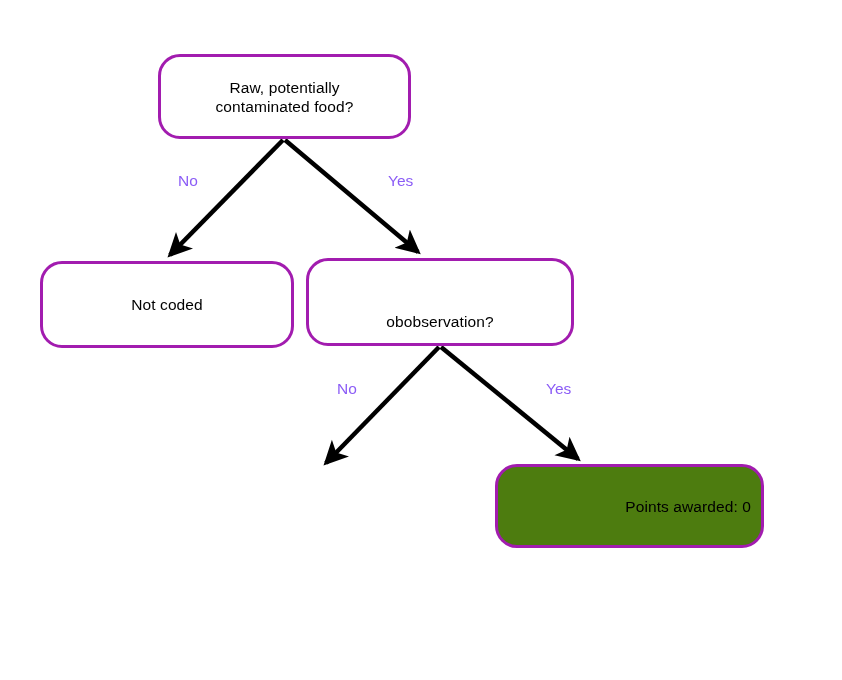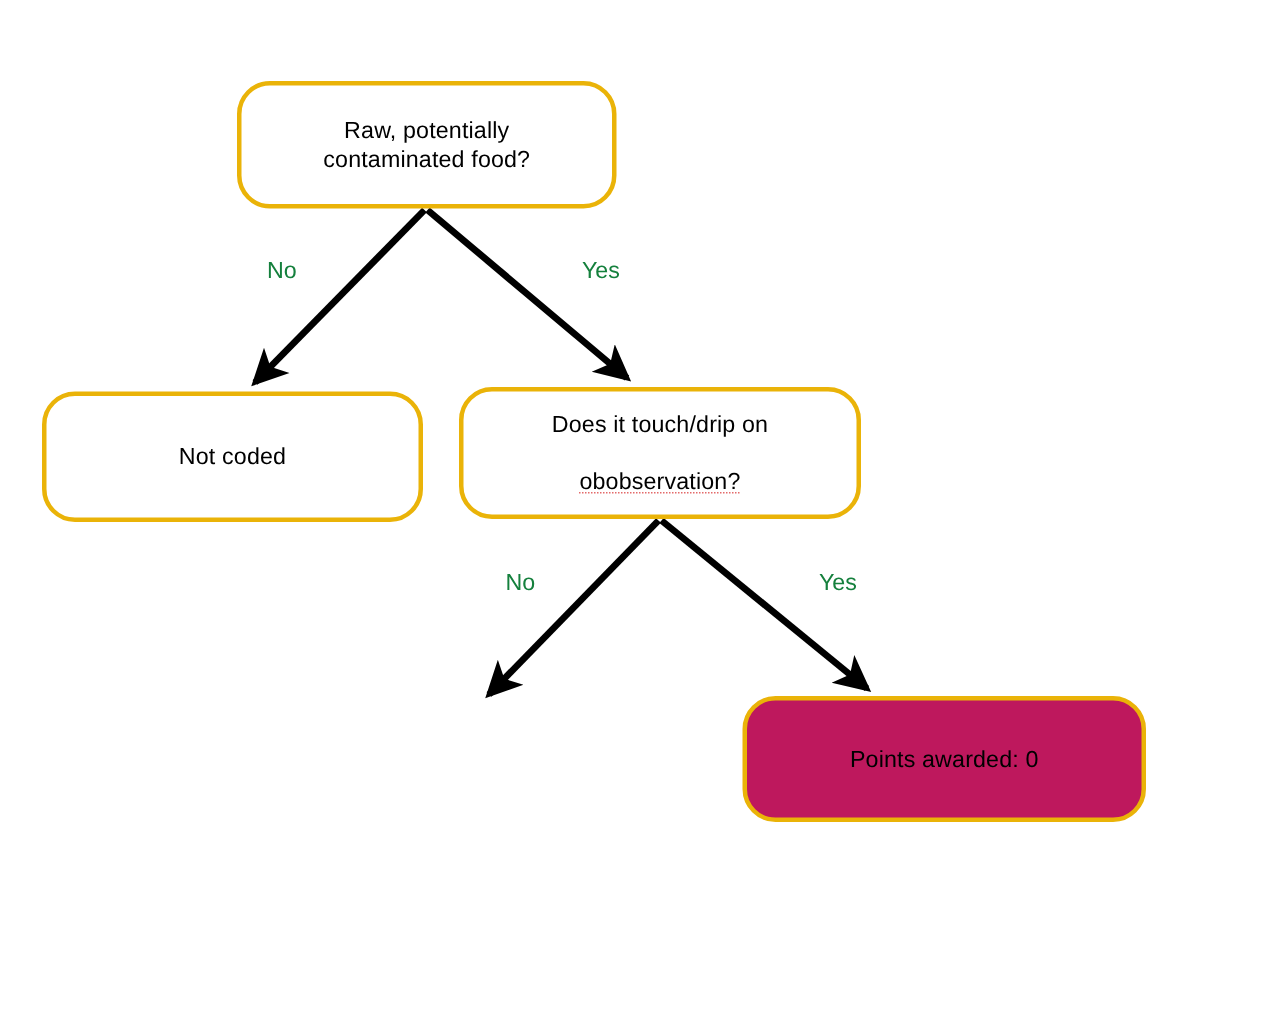--- a/index.html
+++ b/index.html
@@ -21,52 +21,52 @@
   #edges {
     position: absolute;
     left: 0;
     top: 0;
     width: 842px;
     height: 680px;
   }
   .node {
     position: absolute;
     box-sizing: border-box;
-    border: 3px solid #eab308;
+    border: 3px solid #a21caf;
     border-radius: 22px;
     background: #ffffff;
     display: flex;
     align-items: center;
     justify-content: center;
     text-align: center;
     z-index: 2;
   }
   .node .node-label {
     font-size: 15.5px;
     line-height: 19px;
     letter-spacing: 0.1px;
     white-space: pre-line;
     padding: 0 10px;
   }
   .node.filled {
-    background: #be185d;
+    background: #4d7c0f;
+    justify-content: flex-end;
   }
   .node.typo .node-label {
     
   }
   .edge-label {
     position: absolute;
     font-size: 15.5px;
     line-height: 18px;
-    color: #15803d;
+    color: #8b5cf6;
     white-space: nowrap;
     z-index: 3;
   }
   .misspelled {
-    text-decoration: underline;
     text-decoration-style: dotted;
     text-decoration-color: #e36a6a;
     text-decoration-thickness: 1px;
     text-underline-offset: 2px;
   }
 </style>
 </head>
 <body>
 
 <div id="canvas">
@@ -85,26 +85,26 @@
     <line x1="439" y1="347" x2="326" y2="463" stroke="#000000" stroke-width="4.5" marker-end="url(#arrowhead)"></line>
 
     <line x1="441" y1="347" x2="578" y2="459" stroke="#000000" stroke-width="4.5" marker-end="url(#arrowhead)"></line>
   </svg>
 
   <div class="node" style="left:158px; top:54px; width:253px; height:85px;">
     <span class="node-label">Raw, potentially
 contaminated food?</span>
   </div>
 
-  <div class="node" style="left:28px; top:261px; width:254px; height:87px;">
+  <div class="node" style="left:40px; top:261px; width:254px; height:87px;">
     <span class="node-label">Not coded</span>
   </div>
 
   <div class="node typo" style="left:306px; top:258px; width:268px; height:88px;">
-    <span class="node-label"><span>Does it touch/drip on</span><br><br><span class="misspelled">obobservation?</span></span>
+    <span class="node-label"><br><br><span class="misspelled">obobservation?</span></span>
   </div>
 
 
   <div class="node filled" style="left:495px; top:464px; width:269px; height:84px;">
     <span class="node-label">Points awarded: 0</span>
   </div>
 
   <div class="edge-label" style="left:178px; top:172px;">No</div>
 
   <div class="edge-label" style="left:388px; top:172px;">Yes</div>

